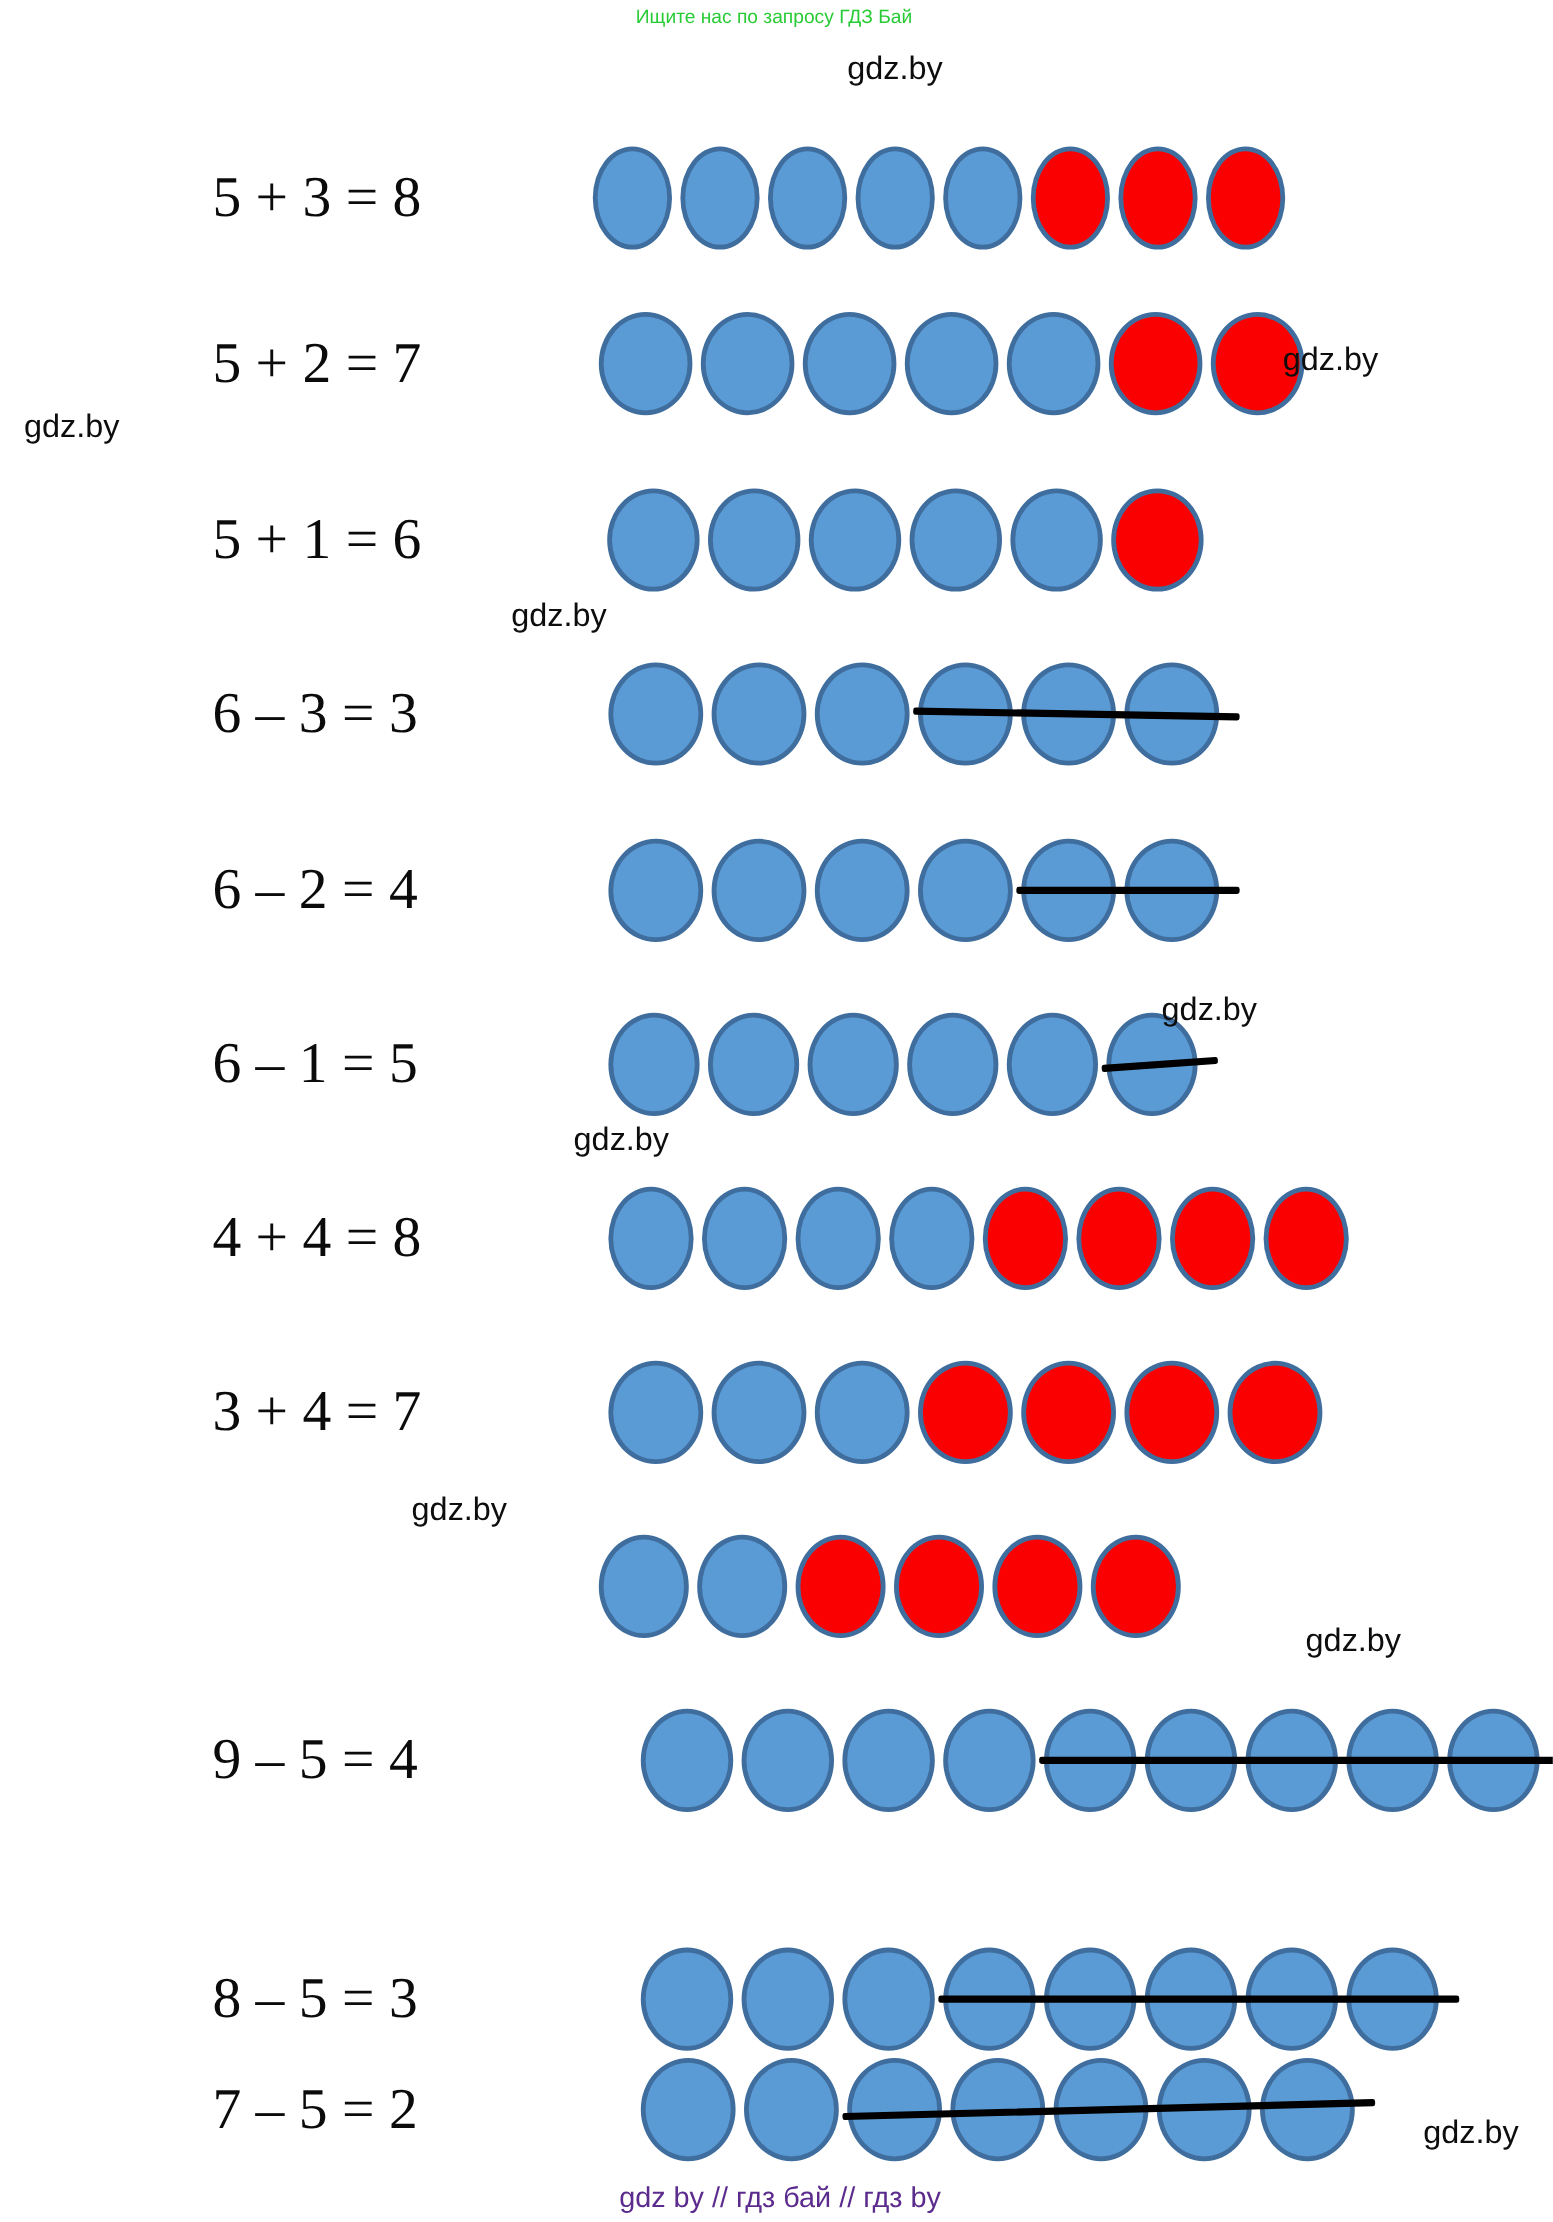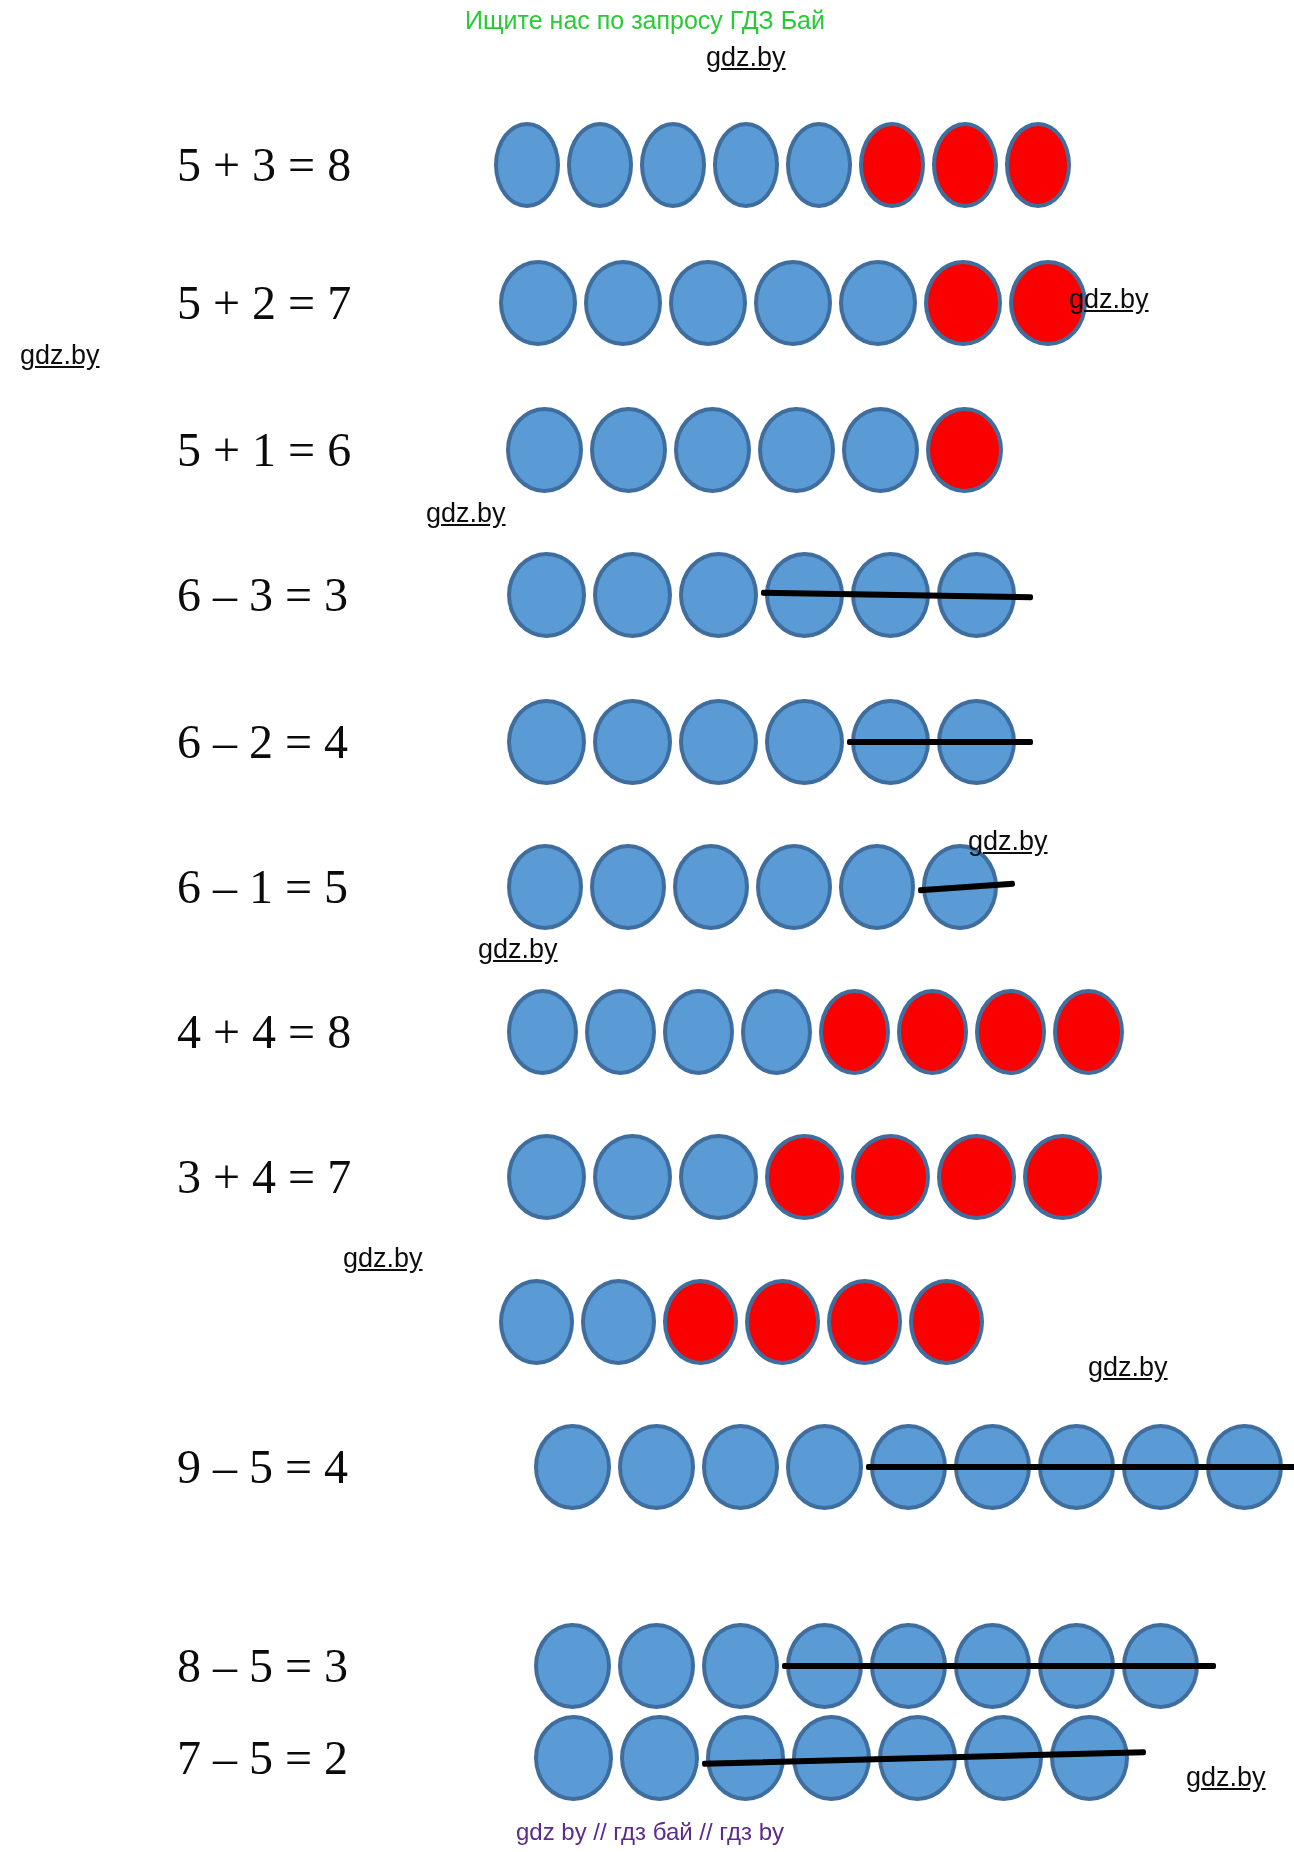--- a/index.html
+++ b/index.html
@@ -8,21 +8,21 @@
     position:relative;
     width:1294px;height:1852px;
     background:#ffffff;
     overflow:hidden;
     font-family:"Liberation Sans", sans-serif;
   }
   .promo{
     position:absolute;
     top:6px;left:645px;
     transform:translateX(-50%);
-    font-size:25px;
+    font-size:16px;
     white-space:nowrap;
     font-family:"Liberation Sans", sans-serif;
     text-align:right;
   }
   .page-title{
     position:absolute;
     left:18px;top:36px;
     font-family:"Liberation Serif", serif;
     font-size:57px;
     color:#000000;
@@ -55,21 +55,20 @@
     top:43px;
     background:#000000;
     border-radius:2px;
   }
   .wm{
     position:absolute;
     font-size:27px;
     color:#0d0d0d;
     font-family:"Liberation Sans", sans-serif;
     white-space:nowrap;
-    text-decoration:underline;
   }
   .footer{
     position:absolute;
     top:1818px;left:650px;
     transform:translateX(-50%);
     font-size:24px;
     white-space:nowrap;
     font-family:"Liberation Sans", sans-serif;
   }
 </style>

